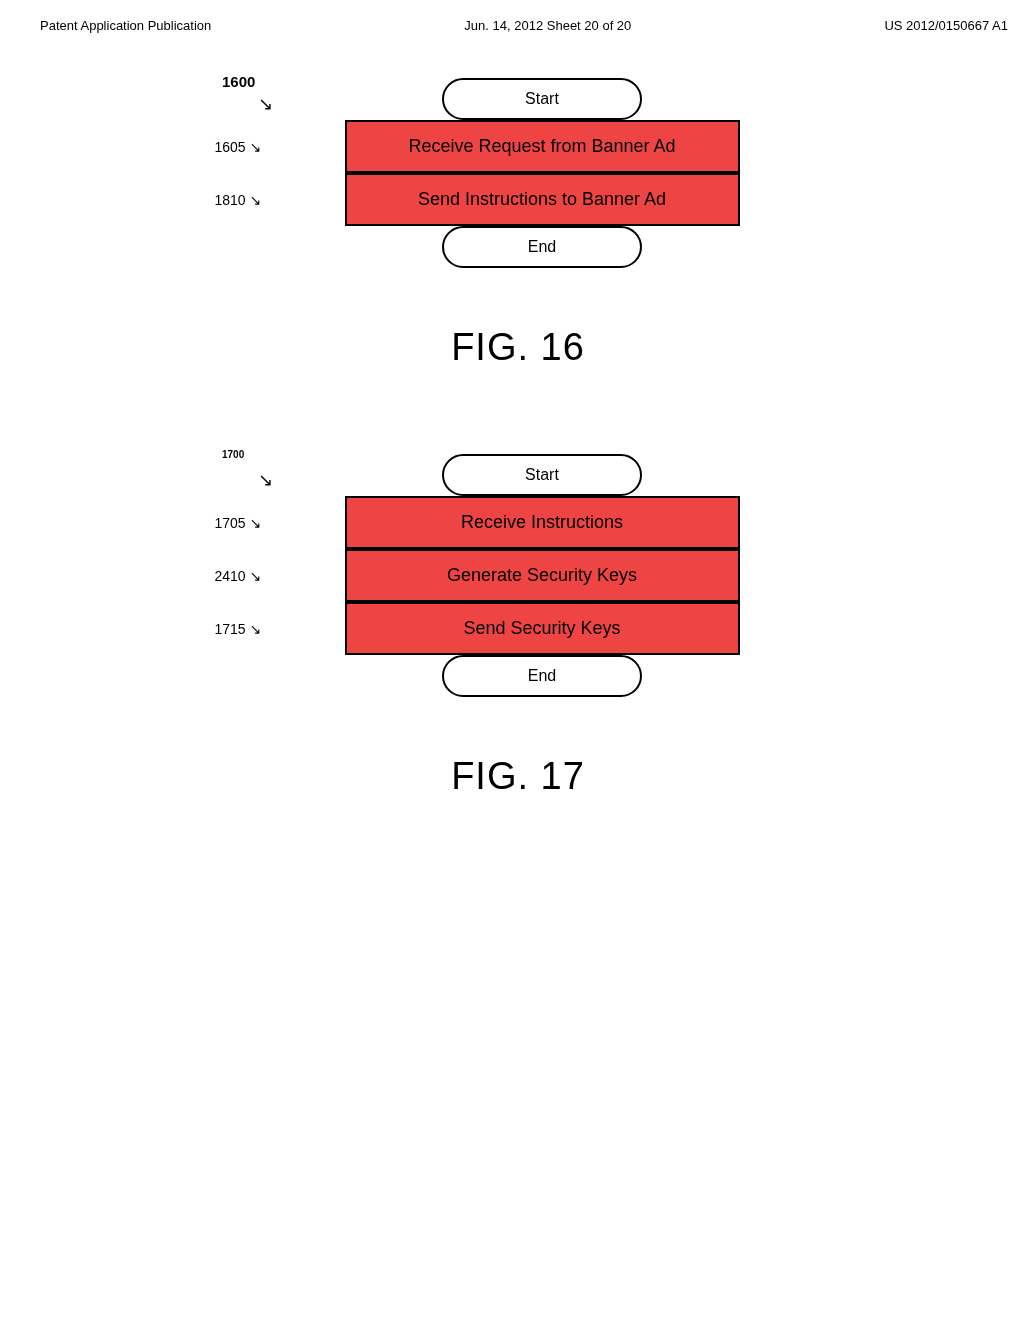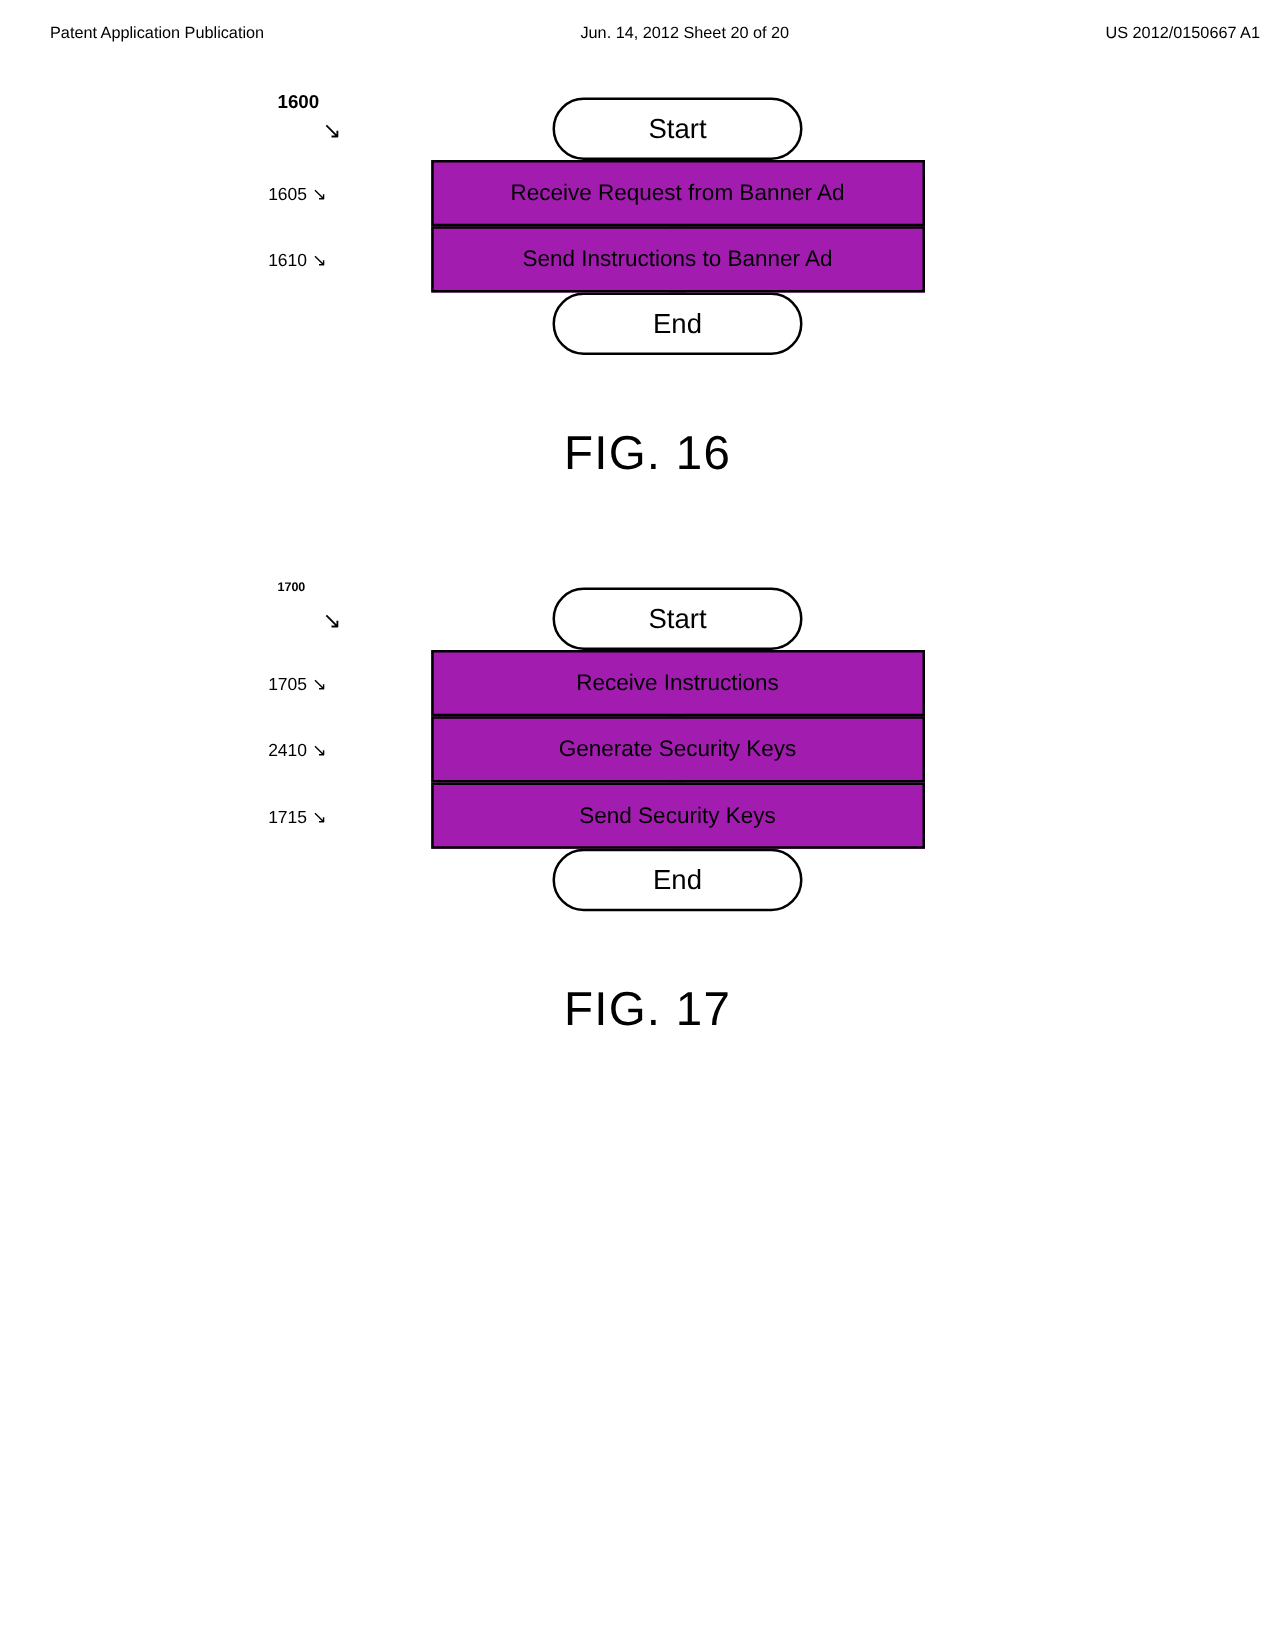--- a/index.html
+++ b/index.html
@@ -55,32 +55,32 @@
       flex-direction: column;
       align-items: center;
       margin-left: 60px;
       padding-top: 15px;
     }
 
     .node-pill {
       border: 2px solid #000;
       border-radius: 30px;
       padding: 10px 50px;
-      font-size: 22px;
+      font-size: 16px;
       background: #fff;
       text-align: center;
       min-width: 200px;
     }
 
     .node-rect {
       border: 2px solid #000;
       border-radius: 0px;
       padding: 14px 20px;
       font-size: 18px;
-      background: #a21caf;
+      background: #ef4444;
       text-align: center;
       width: 395px;
     }
 
     .arrow-down {
       width: 0;
       height: 0;
       display: flex;
       flex-direction: column;
       align-items: center;
@@ -182,21 +182,21 @@
           <span>Receive Request from Banner Ad</span>
         </div>
       </div>
 
       <div class="arrow-down">
         <div class="arrow-line"></div>
         <div class="arrow-head"></div>
       </div>
 
       <div class="step-row">
-        <div class="step-label">1610 ↘</div>
+        <div class="step-label">1810 ↘</div>
         <div class="node-rect">
           <span>Send Instructions to Banner Ad</span>
         </div>
       </div>
 
       <div class="arrow-down">
         <div class="arrow-line"></div>
         <div class="arrow-head"></div>
       </div>
 

